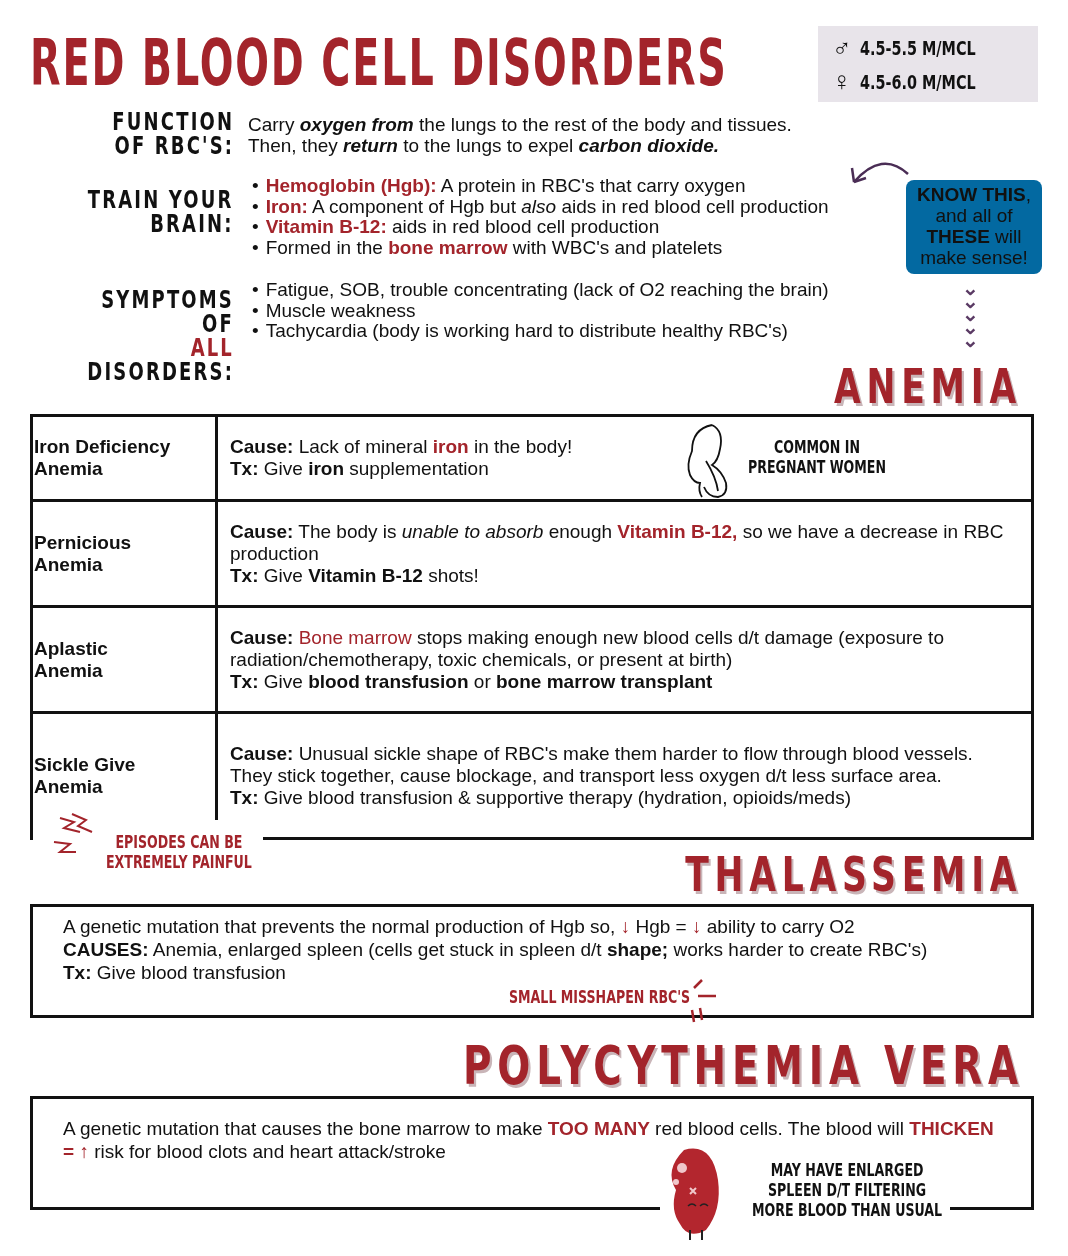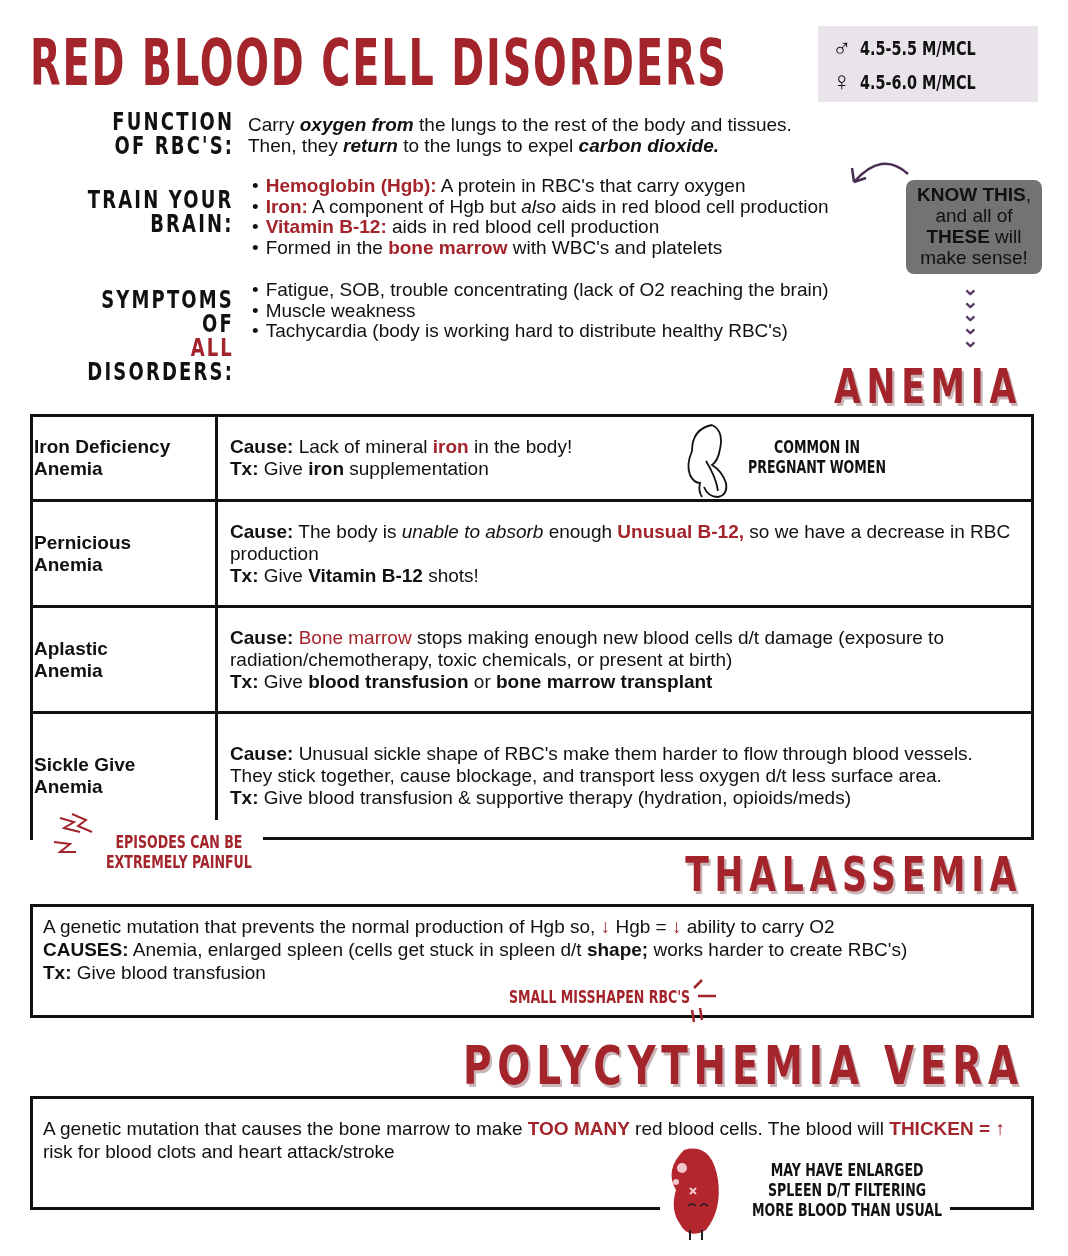--- a/index.html
+++ b/index.html
@@ -10,28 +10,28 @@
   #title{left:30px;top:26px;font-size:64px;letter-spacing:3px;color:#a3242b;transform:scaleX(0.62);transform-origin:left top;}
   #ref-box{left:818px;top:26px;width:220px;height:76px;background:#e8e4ea;}
   .ref-row{position:absolute;left:14px;font-size:22px;display:flex;align-items:center;gap:8px;}
   .ref-row .sym{font-size:26px;font-weight:bold;}
   .ref-row .val{font-family:"DejaVu Sans",sans-serif;font-weight:bold;font-size:20px;transform:scaleX(0.72);transform-origin:left center;display:inline-block;white-space:nowrap;}
   .lbl{position:absolute;right:834px;text-align:right;font-family:"DejaVu Sans",sans-serif;font-weight:bold;font-size:25px;line-height:24px;letter-spacing:3px;}
   .lbl span{display:block;}
   .body-txt{position:absolute;left:248px;font-size:19px;line-height:21px;}
   .bul{position:absolute;left:252px;font-size:19px;line-height:20.5px;}
   .bul div::before{content:"•";margin-right:7px;}
-  #know{left:906px;top:180px;width:136px;height:94px;background:#737373;border-radius:8px;text-align:center;font-size:19px;line-height:21px;padding-top:4px;box-sizing:border-box;}
+  #know{left:906px;top:180px;width:136px;height:94px;background:#0369a1;border-radius:8px;text-align:center;font-size:19px;line-height:21px;padding-top:4px;box-sizing:border-box;}
   #chevrons{left:962px;top:282px;color:#5a3a64;font-size:20px;line-height:13px;font-weight:bold;text-align:center;}
   .sect{position:absolute;font-family:"DejaVu Sans",sans-serif;font-weight:bold;color:#a3242b;letter-spacing:8px;text-shadow:3px 3px 0 #c9b5b8;transform-origin:right top;white-space:nowrap;}
   table.anemia{position:absolute;left:30px;top:414px;width:1004px;border-collapse:collapse;}
   table.anemia td{border:3px solid #111;font-size:19px;line-height:22px;vertical-align:middle;}
   table.anemia td.name{width:180px;font-weight:bold;}
   table.anemia td.desc{padding:0 12px;margin-left:34px;}
-  .boxed{position:absolute;left:30px;width:1004px;border:3px solid #111;box-sizing:border-box;padding:8px 10px;font-size:19px;line-height:23px;}
+  .boxed{position:absolute;left:30px;width:1004px;border:3px solid #111;box-sizing:border-box;padding:8px 30px;font-size:19px;line-height:23px;}
   .note{position:absolute;font-family:"DejaVu Sans",sans-serif;font-weight:bold;font-size:18px;line-height:20px;text-align:center;transform:scaleX(0.7);transform-origin:left top;white-space:nowrap;}
 </style>
 </head>
 <body>
 
 <div class="abs cond" id="title">RED BLOOD CELL DISORDERS</div>
 
 <div class="abs" id="ref-box">
   <div class="ref-row" style="top:6px">
     <span class="sym">♂</span>
@@ -109,21 +109,21 @@
             <div>PREGNANT WOMEN</div>
           </div>
     </td>
   </tr>
   <tr style="height:106px">
     <td class="name">
           <div>Pernicious</div>
           <div>Anemia</div>
         </td>
     <td class="desc">
-      <div><b>Cause:</b><span> The body is </span><i>unable to absorb</i><span> enough </span><b class="red">Unusual B-12,</b><span> so we have a decrease in RBC production</span></div>
+      <div><b>Cause:</b><span> The body is </span><i>unable to absorb</i><span> enough </span><b class="red">Vitamin B-12,</b><span> so we have a decrease in RBC production</span></div>
       <div><b>Tx:</b><span> Give </span><b>Vitamin B-12</b><span> shots!</span></div>
     </td>
   </tr>
   <tr style="height:106px">
     <td class="name">
           <div>Aplastic</div>
           <div>Anemia</div>
         </td>
     <td class="desc">
       <div><b>Cause:</b><span class="red"> Bone marrow</span><span> stops making enough new blood cells d/t damage (exposure to radiation/chemotherapy, toxic chemicals, or present at birth)</span></div>

